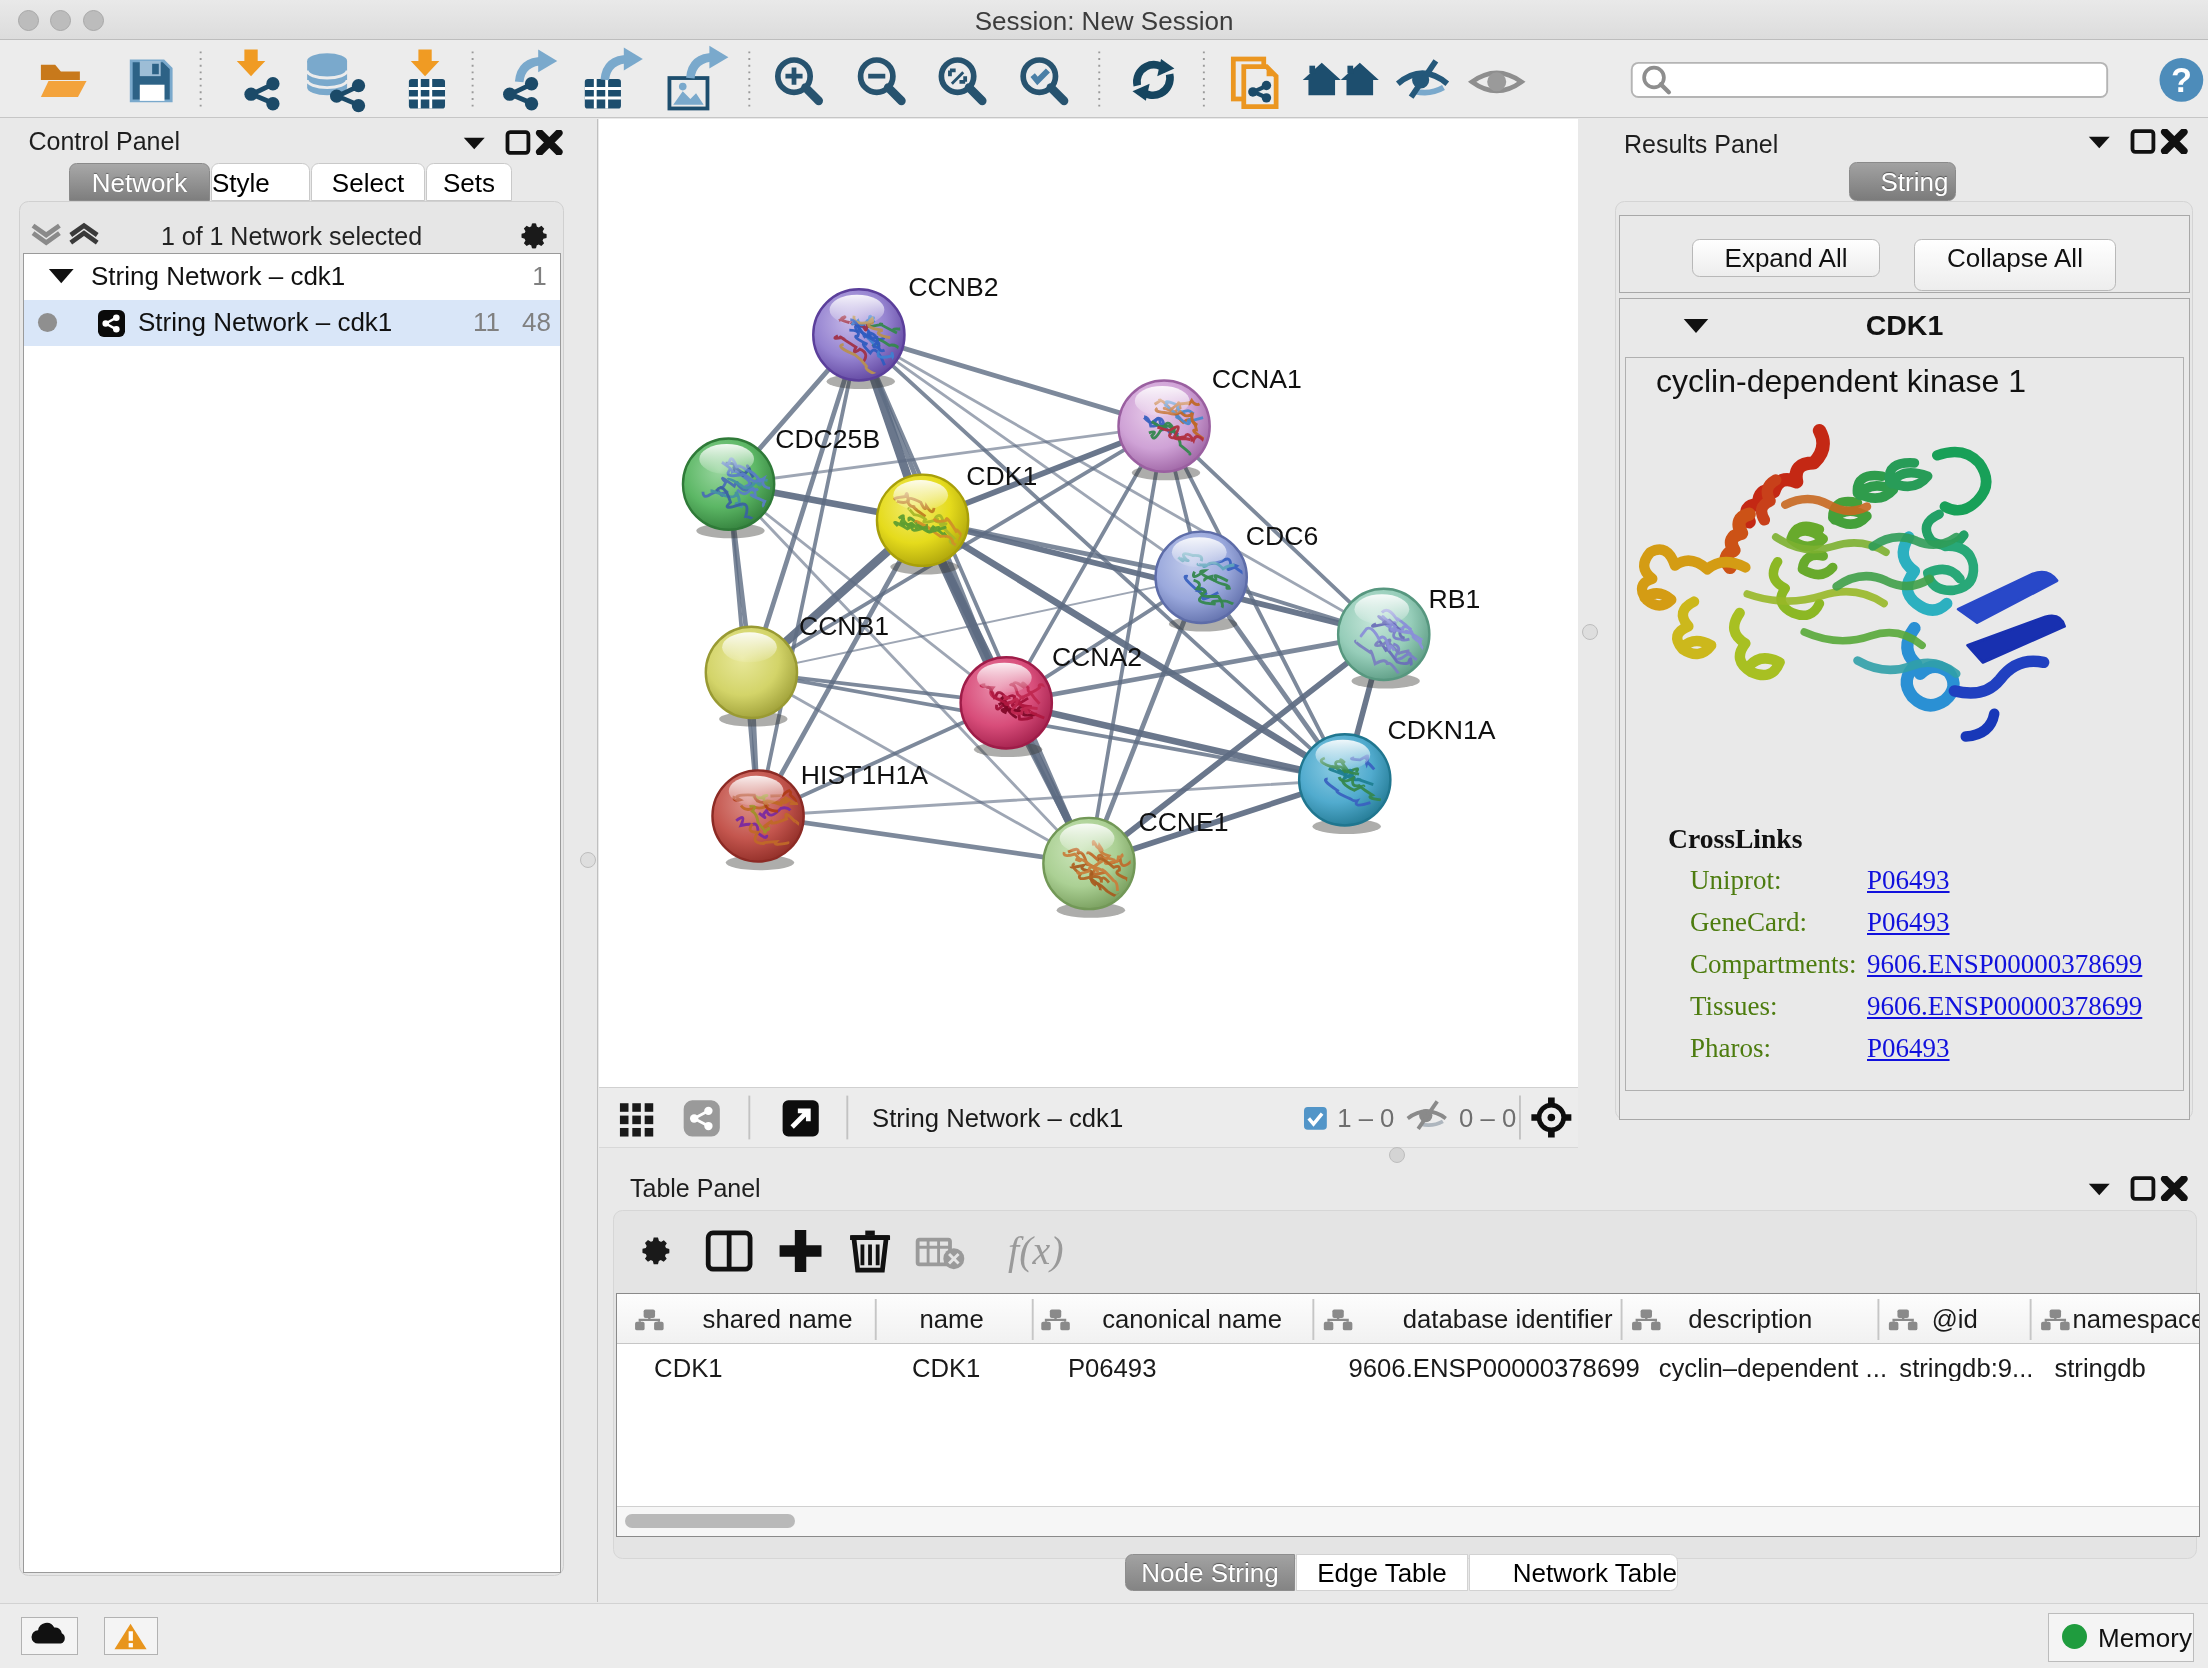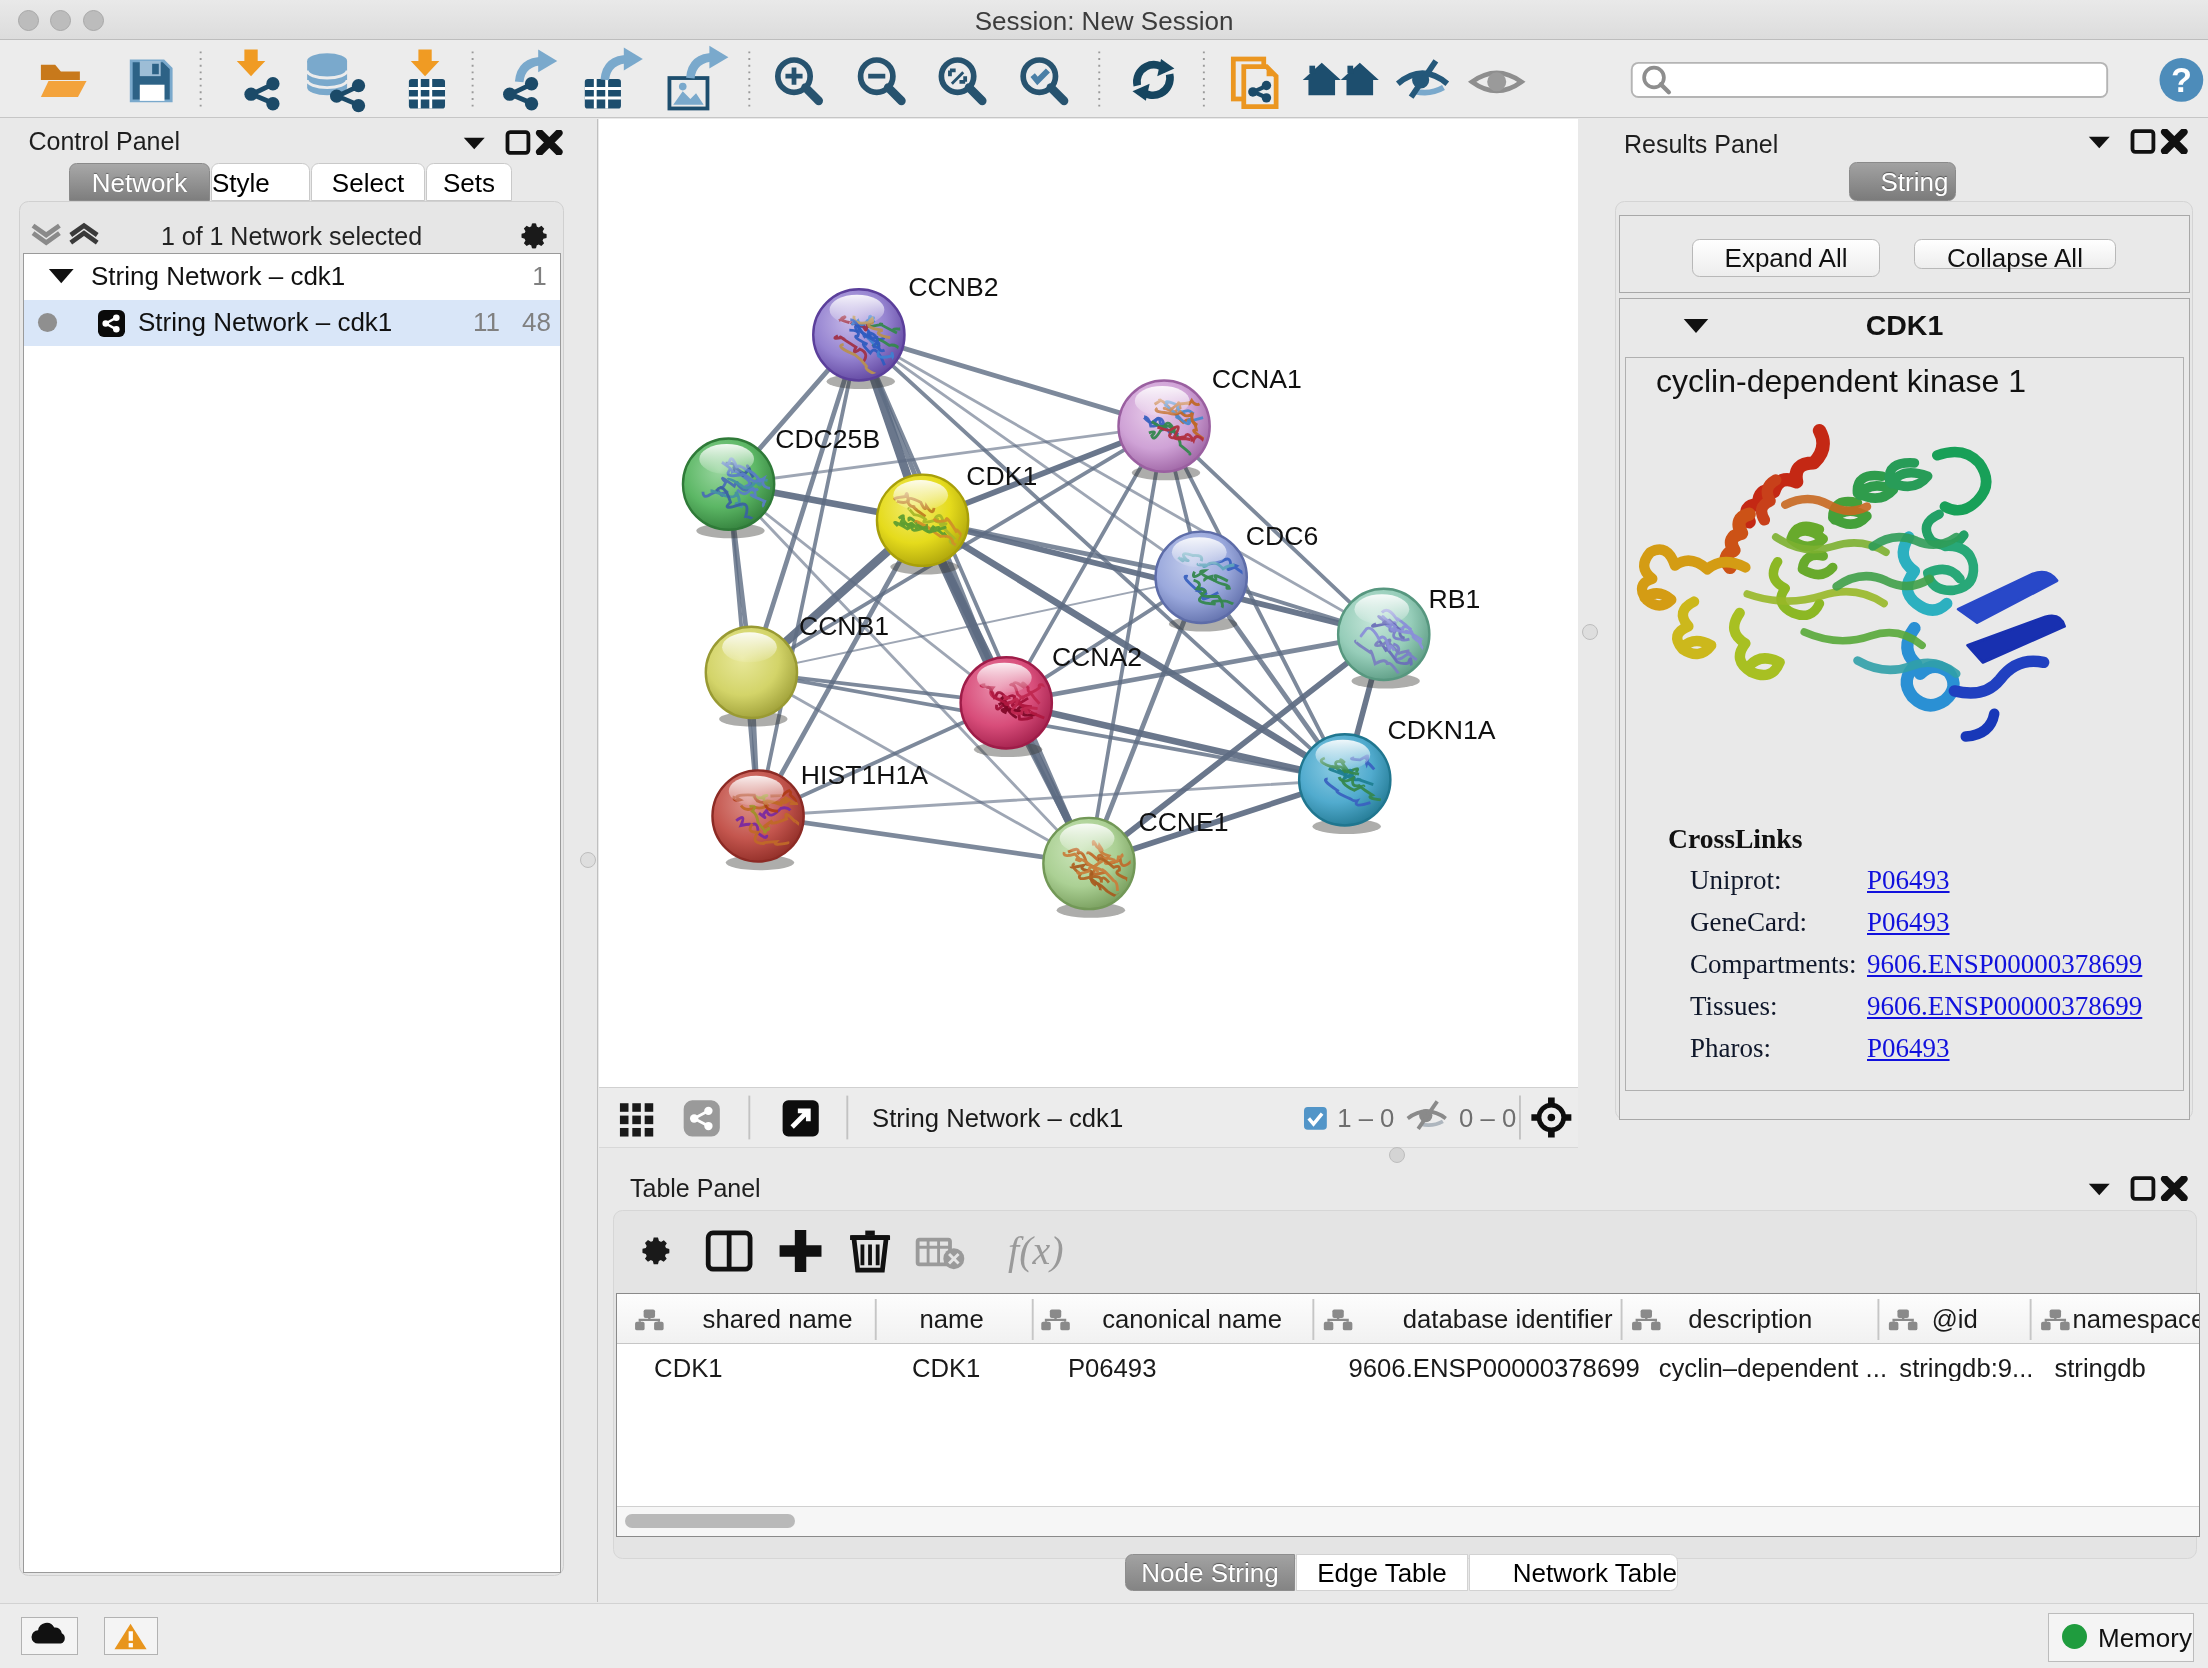--- a/index.html
+++ b/index.html
@@ -602,21 +602,21 @@
   <svg class="abs" style="left:504px; top:9.5px;" width="114" height="25" viewBox="0 0 120 26">
     <path d="M4,8 l22,0 -11,12 z" fill="#111"></path>
     <rect x="50" y="2" width="22" height="22" rx="3" fill="none" stroke="#111" stroke-width="4"></rect>
     <path d="M84,3 l20,20 M104,3 l-20,20" stroke="#111" stroke-width="8" stroke-linecap="round"></path>
   </svg>
   <div class="abs" style="left:34px; top:82px; width:578px; height:919px; background:#e7e7e7; border:1px solid #d4d4d4; border-radius:9.5px;"></div>
   <div class="abs" style="left:268px; top:43px; width:107px; height:39px; background:linear-gradient(#a2a2a2,#7b7b7b); border:1px solid #8a8a8a; border-radius:7.6px; color:#fff; font-size:26px; text-align:center; line-height:39px; text-shadow:0 -1px 1px #555;padding-left:24px;">String</div>
 
   <div class="abs" style="left:38px; top:96px; width:571px; height:78px; border:1.9px solid #a8a8a8; background:#e9e9e9;"></div>
   <div class="abs" style="left:111px; top:120px; width:188px; height:38px; background:linear-gradient(#ffffff,#ededed); border:1px solid #b8b8b8; border-radius:7.6px; font-size:26px; text-align:center; line-height:36px; color:#111;">Expand All</div>
-  <div class="abs" style="left:333px; top:120px; width:202px; height:30px; background:linear-gradient(#ffffff,#ededed); border:1px solid #b8b8b8; border-radius:7.6px; font-size:26px; text-align:center; line-height:36px; color:#111;">Collapse All</div>
+  <div class="abs" style="left:333px; top:120px; width:202px; height:52px; background:linear-gradient(#ffffff,#ededed); border:1px solid #b8b8b8; border-radius:7.6px; font-size:26px; text-align:center; line-height:36px; color:#111;">Collapse All</div>
 
   <div class="abs" style="left:38px; top:179px; width:571px; height:822px; border:1.9px solid #a8a8a8; background:#e9e9e9;"></div>
   <svg class="abs" style="left:99px; top:197px;" width="32" height="21" viewBox="0 0 34 22">
       <path d="M4,3 l26,0 -13,15 z" fill="#111"></path>
     </svg>
   <div class="abs" style="left:38px; top:190px; width:571px; text-align:center; font-size:28.5px; font-weight:bold; color:#111;">CDK1</div>
   <div class="abs" style="left:44px; top:238px; width:559px; height:734px; border:1px solid #b0b0b0;"></div>
   <div class="abs" style="left:75px; top:244px; font-size:32px; color:#111;">cyclin-dependent kinase 1</div>
 
   <svg class="abs" style="left:52px; top:304px;" width="447" height="361" viewBox="0 0 470 380">
@@ -644,21 +644,21 @@
       <path d="M150,120 q30,20 60,10 q30,-10 56,6" stroke="#7cb030" stroke-width="8" opacity="0.9"></path>
       <path d="M120,180 q40,14 78,2 q36,-12 66,8" stroke="#98b828" stroke-width="8" opacity="0.9"></path>
       <path d="M180,220 q36,16 70,4 q30,-10 54,10" stroke="#58a838" stroke-width="8" opacity="0.9"></path>
       <path d="M214,172 q26,-18 52,-6 q24,12 46,-2" stroke="#3fa048" stroke-width="9" opacity="0.9"></path>
       <path d="M252,130 q22,-16 46,-6 q22,10 42,-4" stroke="#2f9c58" stroke-width="9" opacity="0.9"></path>
       <path d="M236,250 q28,16 56,6 q26,-10 48,8" stroke="#30a0a8" stroke-width="9" opacity="0.9"></path>
       <path d="M160,86 q24,-12 46,0 q20,12 40,2" stroke="#c86820" stroke-width="9" opacity="0.9"></path>
     </g>
   </svg>
   <div class="abs" style="left:87px; top:704px; font-family:'Liberation Serif',serif; font-size:27.6px; font-weight:bold; color:#111;">CrossLinks</div>
-  <div class="abs" style="left:109px; top:740px; font-family:'Liberation Serif',serif; font-size:27px; color:#0f172a; line-height:42px;">
+  <div class="abs" style="left:109px; top:740px; font-family:'Liberation Serif',serif; font-size:27px; color:#4d7c0f; line-height:42px;">
     Uniprot:<br>GeneCard:<br>Compartments:<br>Tissues:<br>Pharos:
   </div>
   <div class="abs" style="left:286px; top:740px; font-family:'Liberation Serif',serif; font-size:27px; color:#1111dd; line-height:42px; text-decoration:underline;">
     P06493<br>P06493<br>9606.ENSP00000378699<br>9606.ENSP00000378699<br>P06493
   </div>
 </div>
 <div id="tablepanel" class="abs">
   <div class="abs phdr" style="left:31px; top:13.3px;">Table Panel</div>
   <svg class="abs" style="left:1486px; top:15px;" width="114" height="25" viewBox="0 0 120 26">
     <path d="M4,8 l22,0 -11,12 z" fill="#111"></path>

